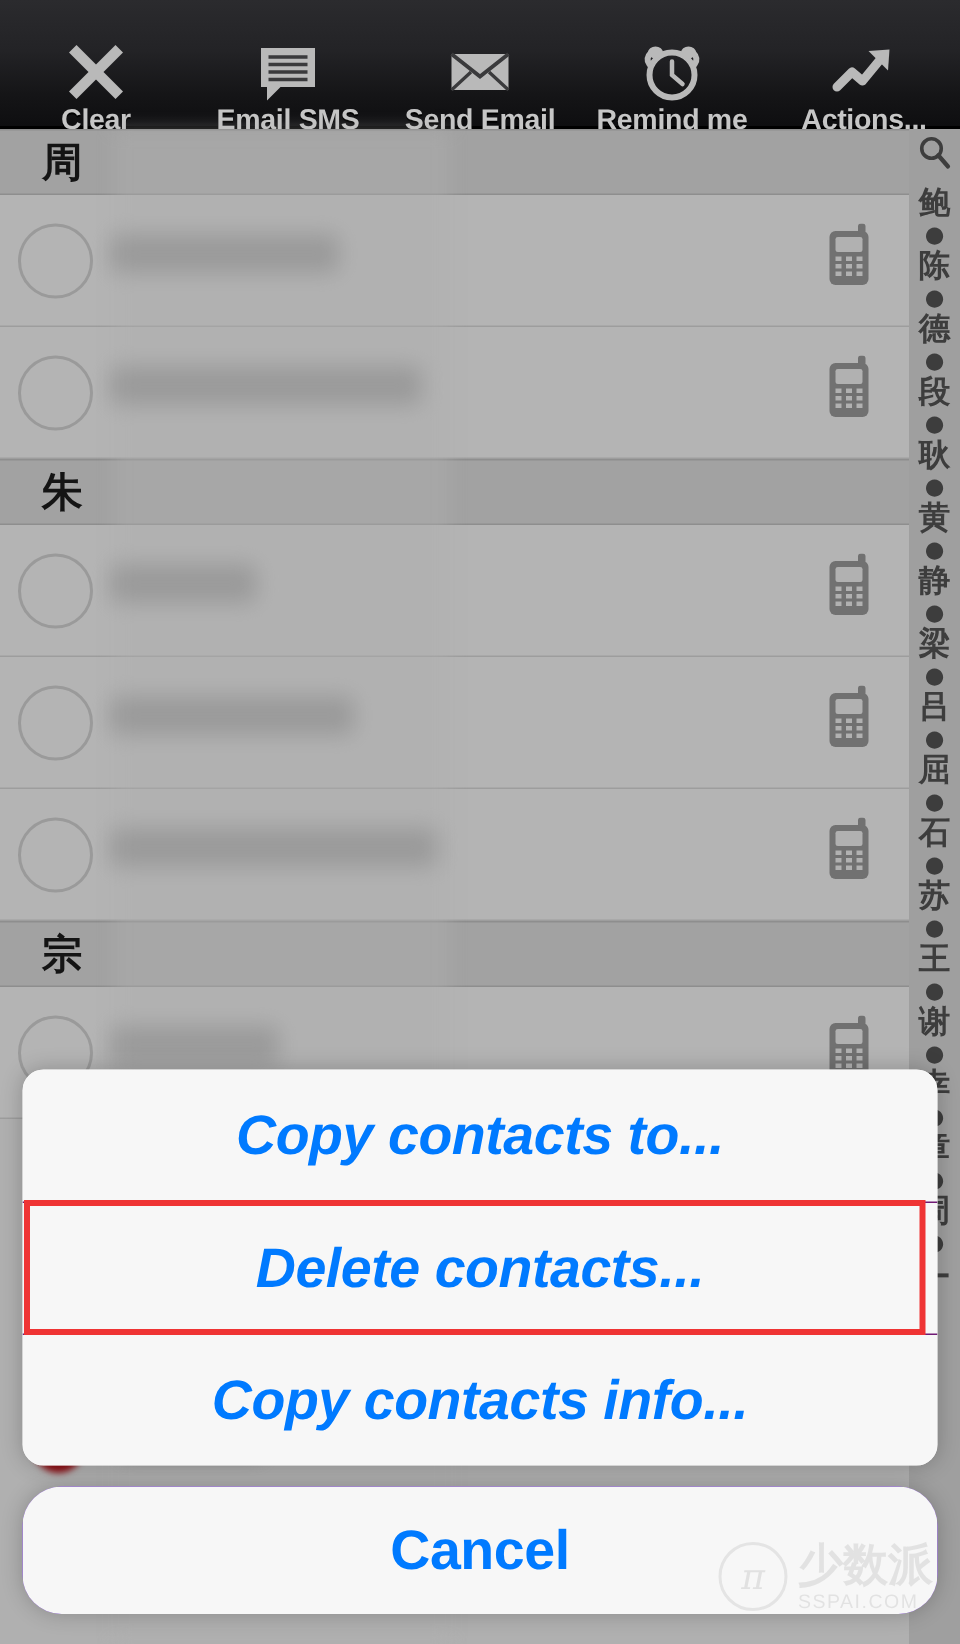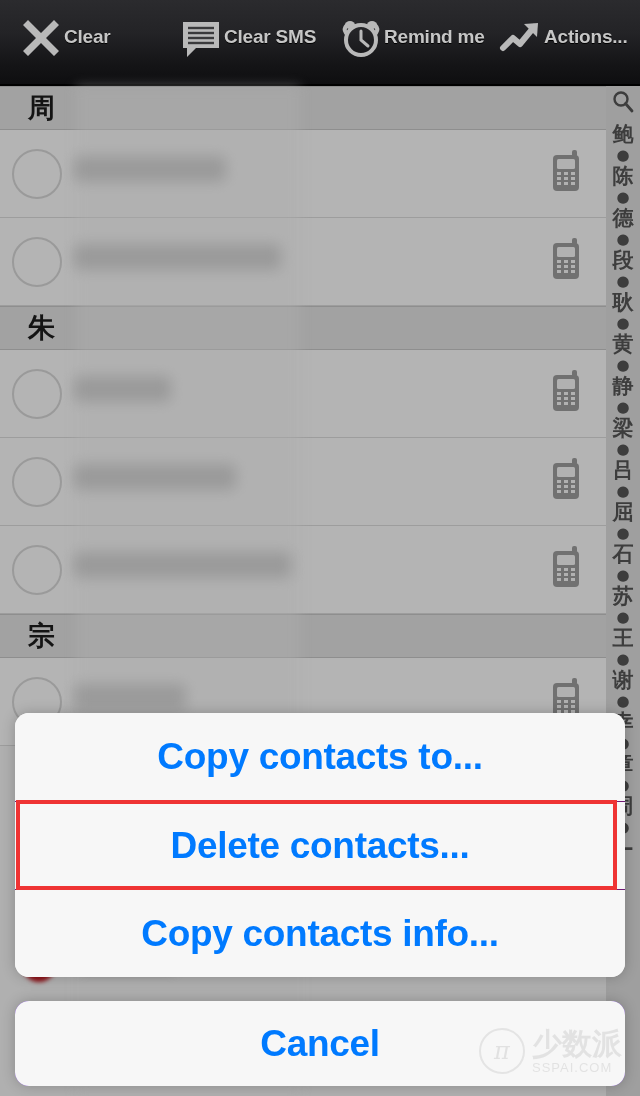--- a/index.html
+++ b/index.html
@@ -12,22 +12,22 @@
   #screen{position:absolute;inset:0;width:640px;height:1096px;overflow:hidden;}
 
   
   .toolbar{
     position:absolute;left:0;top:0;width:640px;height:86px;
     background:linear-gradient(180deg,#2b2b2e 0%,#232326 40%,#151517 75%,#0e0e10 100%);
     display:flex;align-items:flex-start;justify-content:space-around;
     border-bottom:2px solid #000;box-sizing:border-box;
   }
   .tb-item{
-    display:flex;flex-direction:row;align-items:center;justify-content:flex-start;
-    width:124px;padding-top:14px;cursor:default;
+    display:flex;flex-direction:column;align-items:center;justify-content:flex-start;
+    width:124px;padding-top:24px;cursor:default;
   }
   .tb-ico{height:48px;display:flex;align-items:center;justify-content:center;}
   .tb-ico svg{display:block;}
   .tb-label{
     color:#c6c6c6;font-size:19px;font-weight:bold;letter-spacing:-.2px;
     margin-top:-2px;text-shadow:0 1px 0 #000;white-space:nowrap;
   }
 
   
   .list{position:absolute;left:0;top:86px;width:640px;height:1010px;background:#b0b0b0;}
@@ -86,32 +86,32 @@
   .peek-text{
     position:absolute;left:82px;top:952px;width:92px;height:20px;border-radius:4px;
     background:#7b7b7b;filter:blur(5px);z-index:3;
   }
 
   
   .sheet{
     position:absolute;left:15px;top:713px;width:610px;
     background:#f7f7f7;border-radius:14px;overflow:hidden;z-index:8;
     box-shadow:0 0 14px rgba(0,0,0,.22);
+    font-style:italic;
   }
   .sheet-btn{
     height:88px;display:flex;align-items:center;justify-content:center;
     color:#007aff;font-size:37px;font-weight:bold;letter-spacing:-.3px;
     background:#f7f7f7;box-sizing:border-box;cursor:default;
   }
   .sheet-btn + .sheet-btn{border-top:1px solid #701a75;}
   .cancel-sheet{
     position:absolute;left:15px;top:991px;width:610px;
-    background:#6d28d9;border-radius:14px;overflow:hidden;z-index:8;
+    background:#6d28d9;border-radius:26px;overflow:hidden;z-index:8;
     box-shadow:0 0 14px rgba(0,0,0,.22);
-    margin-top:10px;
   }
   .cancel-sheet .sheet-btn{height:85px;}
 
   
   .highlight{
     position:absolute;left:16px;top:800px;width:601px;height:90px;
     border:4px solid #ef3434;box-sizing:border-box;z-index:9;pointer-events:none;
   }
 
   
@@ -149,23 +149,33 @@
         <svg width="46" height="46" viewBox="0 0 46 46">
           <path d="M5 7 h36 v26 h-23 l-9 9 v-9 h-4 Z" fill="#b9b9b9"></path>
           <g stroke="#3a3a3c" stroke-width="2.4">
             <line x1="10" y1="13" x2="36" y2="13"></line>
             <line x1="10" y1="18" x2="36" y2="18"></line>
             <line x1="10" y1="23" x2="36" y2="23"></line>
             <line x1="10" y1="28" x2="36" y2="28"></line>
           </g>
         </svg>
       </span>
-      <span class="tb-label">Clear SMS</span>
-    </div>
-
+      <span class="tb-label">Email SMS</span>
+    </div>
+
+    <div class="tb-item">
+      <span class="tb-ico">
+        <svg width="46" height="46" viewBox="0 0 46 46">
+          <rect x="4" y="11" width="38" height="24" fill="#b9b9b9"></rect>
+          <path d="M4 11 L23 26 L42 11" fill="none" stroke="#3a3a3c" stroke-width="2.6"></path>
+          <path d="M4 35 L17 23 M42 35 L29 23" fill="none" stroke="#3a3a3c" stroke-width="2.2"></path>
+        </svg>
+      </span>
+      <span class="tb-label">Send Email</span>
+    </div>
 
     <div class="tb-item">
       <span class="tb-ico">
         <svg width="46" height="46" viewBox="0 0 46 46">
           <circle cx="23" cy="25" r="15" fill="none" stroke="#b9b9b9" stroke-width="4"></circle>
           <path d="M9 10 q-4 4 -1 8" fill="none" stroke="#b9b9b9" stroke-width="4" stroke-linecap="round"></path>
           <path d="M37 10 q4 4 1 8" fill="none" stroke="#b9b9b9" stroke-width="4" stroke-linecap="round"></path>
           <ellipse cx="12" cy="10" rx="5" ry="4" fill="#b9b9b9"></ellipse>
           <ellipse cx="34" cy="10" rx="5" ry="4" fill="#b9b9b9"></ellipse>
           <path d="M23 16 v9 l7 6" fill="none" stroke="#b9b9b9" stroke-width="3" stroke-linecap="round"></path>

